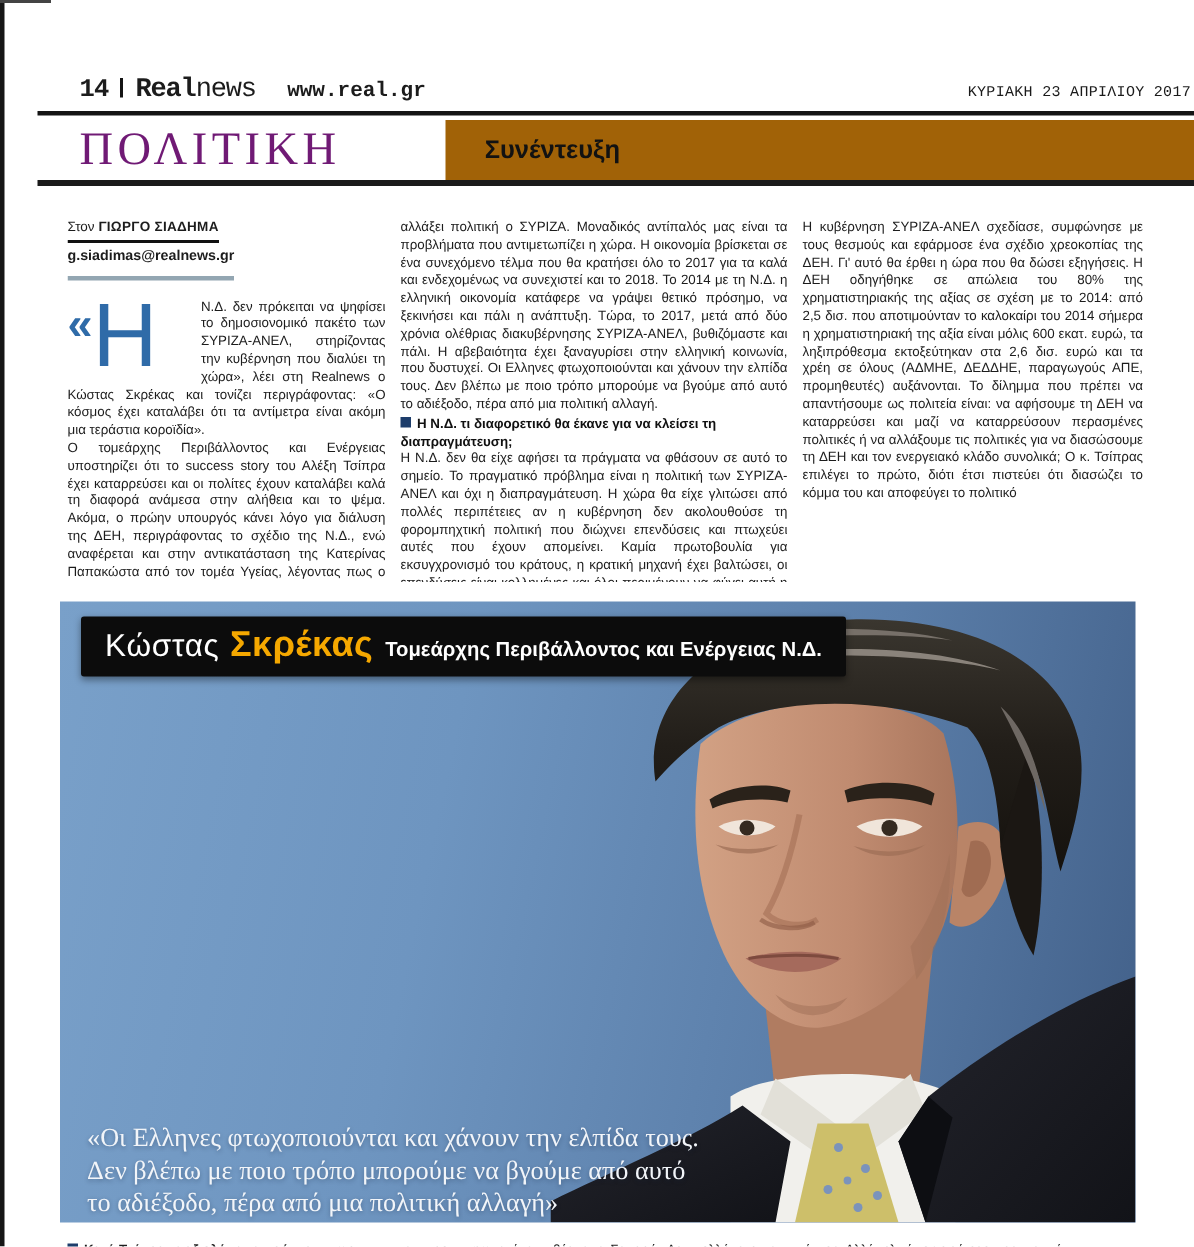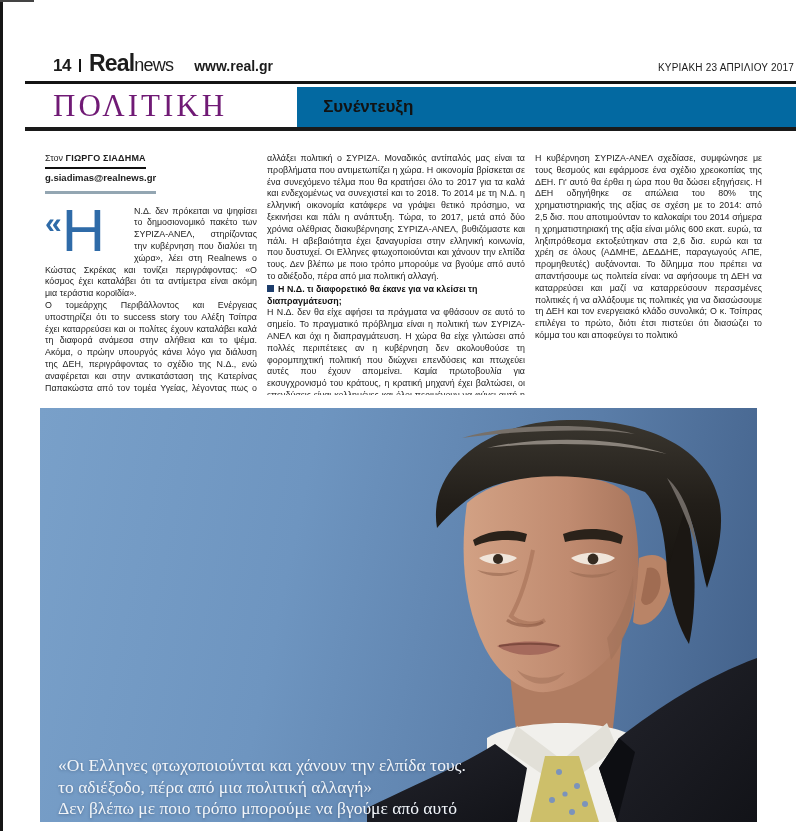--- a/index.html
+++ b/index.html
@@ -6,41 +6,41 @@
   body{
     width:796px;height:831px;position:relative;overflow:hidden;
     background:#ffffff;font-family:"Liberation Sans",sans-serif;color:#1c1c1c;
   }
   .page-edge{position:absolute;left:0;top:0;width:3px;height:100%;background:#161616;}
   .page-edge-top{position:absolute;left:0;top:0;width:34px;height:2px;background:#444;}
 
   
   .masthead{
     margin:50px 0 0 25px;padding:0 0 4px 0;border-bottom:3px solid #141414;
-    display:flex;align-items:center;
+    display:flex;align-items:center;font-family:Liberation Mono, monospace;
   }
   .masthead-inner{display:flex;align-items:baseline;margin-left:28px;flex:1;}
   .pagenum{font-size:17px;font-weight:bold;letter-spacing:-0.5px;}
   .mast-div{display:inline-block;width:2px;height:13px;background:#141414;margin:0 8px;position:relative;top:1px;}
-  .brand-bold{font-size:23px;font-weight:bold;letter-spacing:-0.8px;}
+  .brand-bold{font-size:18px;font-weight:bold;letter-spacing:-0.8px;}
   .brand-light{font-size:18px;font-weight:normal;letter-spacing:-0.8px;}
   .brand-url{font-size:14px;font-weight:bold;margin-left:21px;}
   .issue-date{margin-left:auto;margin-right:2px;font-size:10px;color:#1a1a1a;letter-spacing:0.2px;}
 
   
   .section-row{
     margin:3px 0 0 25px;display:flex;align-items:stretch;height:40px;
     border-bottom:4px solid #1a1a1a;
   }
   .section-title{
     font-family:"Liberation Serif",serif;font-size:31px;line-height:38px;
     color:#701a75;letter-spacing:3px;margin-left:28px;white-space:nowrap;
   }
   .kicker{
-    margin-left:70px;flex:1;background:#0369a1;display:flex;align-items:center;
+    margin-left:70px;flex:1;background:#a16207;display:flex;align-items:center;
   }
   .kicker-label{font-size:17px;font-weight:bold;color:#121212;padding-left:26px;}
 
   
   .cols{
     margin:22px 28px 0 45px;display:flex;height:242px;overflow:hidden;
   }
   .col{font-size:8.9px;line-height:11.8px;text-align:justify;}
   .col1{width:212px;margin-right:10px;}
   .col2{width:258px;margin-right:10px;}
@@ -204,26 +204,31 @@
     <path d="M166,142 C160,172 152,194 144,208 C152,216 168,218 178,212" fill="none" stroke="#a06c52" stroke-width="4" opacity="0.55"></path>
     <path d="M140,212 C148,218 166,220 176,214" fill="none" stroke="#8c5a44" stroke-width="3" opacity="0.6"></path>
 
     <path d="M130,238 C150,232 178,232 194,238 C178,250 148,250 130,238 Z" fill="#a56a5c"></path>
     <path d="M132,238 C152,235 176,235 192,238" stroke="#7d4a3e" stroke-width="2" fill="none"></path>
 
     <path d="M150,262 C164,272 184,272 198,264 C186,280 162,280 150,262 Z" fill="#9d6e56" opacity="0.5"></path>
     <path d="M240,230 C252,214 262,190 266,168 C268,200 260,232 244,252 Z" fill="#9d6e56" opacity="0.45"></path>
   </svg>
 
+  <div class="caption-bar">
+    <span class="cap-first">Κώστας</span>
+    <span class="cap-name">Σκρέκας</span>
+    <span class="cap-role">Τομεάρχης Περιβάλλοντος και Ενέργειας Ν.Δ.</span>
+  </div>
 
 
   <div class="pull-quote">
     <div>«Οι Ελληνες φτωχοποιούνται και χάνουν την ελπίδα τους.</div>
+    <div>Δεν βλέπω με ποιο τρόπο μπορούμε να βγούμε από αυτό</div>
     <div>το αδιέξοδο, πέρα από μια πολιτική αλλαγή»</div>
-    <div>Δεν βλέπω με ποιο τρόπο μπορούμε να βγούμε από αυτό</div>
   </div>
 </div>
 
 <div class="bottom-row">
   <div class="bot1"><span class="qbullet"></span><span>Κατά Τσίπρα, η αξιολόγηση πράγματι πως</span></div>
   <div class="bot2">την προσυμφωνημένη κυβέρνηση Σαμαρά. Δεν κολλήσατε την καθολική καταστροφή</div>
   <div class="bot3">κόστος. Αλλά τελικά το χειρότερο πραγματικό</div>
 </div>
 
 </body></html>

